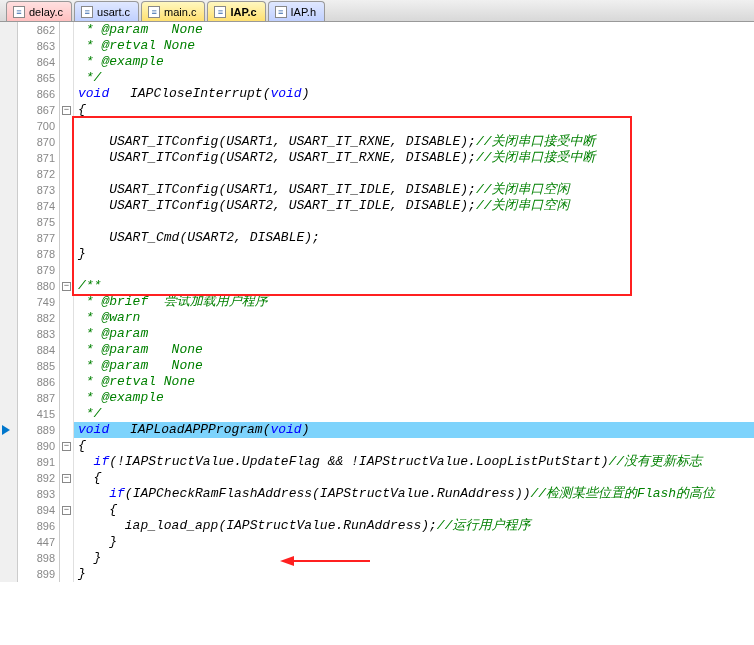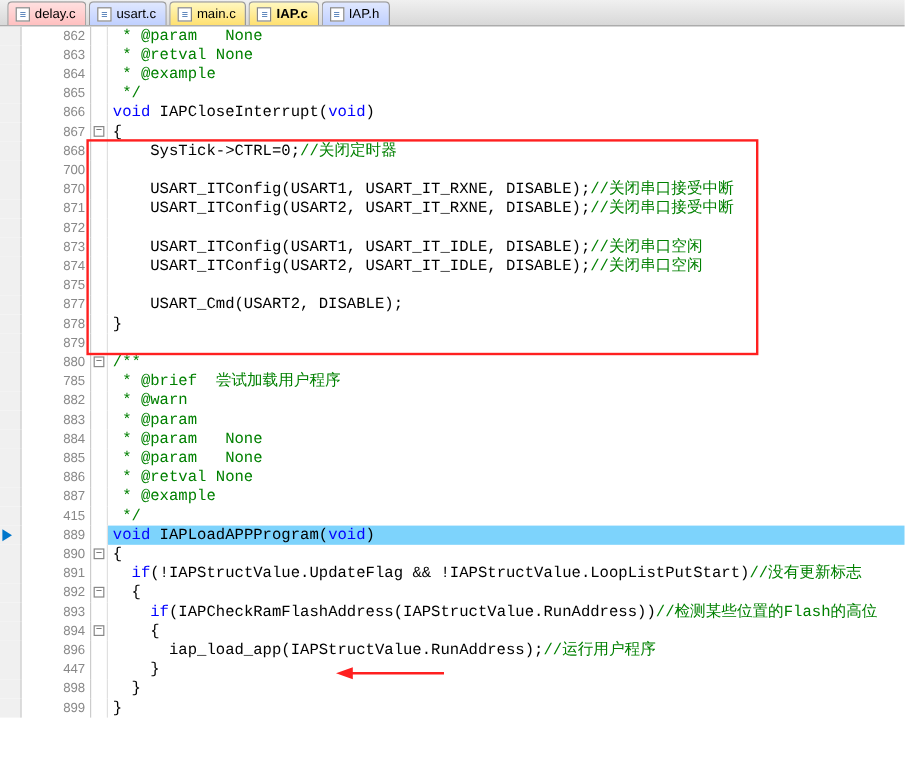--- a/index.html
+++ b/index.html
@@ -48,37 +48,37 @@
   .editor {
     display: flex;
     height: calc(645px - 22px);
     overflow: hidden;
   }
   .line {
     height: 16px;
     line-height: 16px;
     display: flex;
   }
-  .line > .g { width:58px; text-align:right; padding-right:4px; color:#888; font-family:Tahoma,sans-serif; font-size:11px; border-right:1px solid #ccc; }
+  .line > .g { width:42px; text-align:right; padding-right:4px; color:#888; font-family:Tahoma,sans-serif; font-size:11px; border-right:1px solid #ccc; }
   .line > .f { width:14px; text-align:center; color:#888; font-size:10px; border-right:1px solid #e0e0e0; }
   .line > .bp { width:18px; border-right:1px solid #ccc; background:#f0f0f0; }
-  .line > .c { flex:1; padding-left:4px; white-space:pre; }
+  .line > .c { flex:1; padding-left:4px; white-space:pre;font-style:italic; }
   .line.hl > .c { background:#7dd3fc; }
   .line.hl > .bp { background:#f0f0f0; position:relative; }
   .bparrow {
     position:absolute; left:2px; top:3px;
     width:0; height:0;
     border-top:5px solid transparent;
     border-bottom:5px solid transparent;
     border-left:8px solid #0077cc;
   }
   .cm  { color:#008000; }
   .kw  { color:#0000ff; }
   .num { color:#000; }
-  .fn  { color:#000; }
+  .fn  { color:#000;padding-left:13px; }
   .fold {
     display:inline-block;
     width:9px; height:9px;
     border:1px solid #888;
     line-height:7px;
     font-size:9px;
     text-align:center;
     color:#555;
     margin-top:3px;
   }
@@ -161,26 +161,20 @@
         <div class="c"><span class="kw">void</span><span class="fn"> IAPCloseInterrupt(</span><span class="kw">void</span><span>)</span></div>
       </div>
       <div class="line">
         <div class="bp"></div>
         <div class="g">867</div>
         <div class="f"><span class="fold">−</span></div>
         <div class="c"><span>{</span></div>
       </div>
       <div class="line">
         <div class="bp"></div>
-        <div class="g">868</div>
-        <div class="f"></div>
-        <div class="c"><span class="fn">    SysTick-&gt;CTRL=</span><span class="num">0</span><span>;</span><span class="cm">//关闭定时器</span></div>
-      </div>
-      <div class="line">
-        <div class="bp"></div>
         <div class="g">700</div>
         <div class="f"></div>
         <div class="c"><span></span></div>
       </div>
       <div class="line">
         <div class="bp"></div>
         <div class="g">870</div>
         <div class="f"></div>
         <div class="c"><span>    USART_ITConfig(USART1, USART_IT_RXNE, DISABLE);</span><span class="cm">//关闭串口接受中断</span></div>
       </div>
@@ -233,21 +227,21 @@
         <div class="c"><span></span></div>
       </div>
       <div class="line">
         <div class="bp"></div>
         <div class="g">880</div>
         <div class="f"><span class="fold">−</span></div>
         <div class="c"><span class="cm">/**</span></div>
       </div>
       <div class="line">
         <div class="bp"></div>
-        <div class="g">785</div>
+        <div class="g">749</div>
         <div class="f"></div>
         <div class="c"><span class="cm"> * </span><span class="cm">@brief</span><span class="cm">  尝试加载用户程序</span></div>
       </div>
       <div class="line">
         <div class="bp"></div>
         <div class="g">882</div>
         <div class="f"></div>
         <div class="c"><span class="cm"> * </span><span class="cm">@warn</span></div>
       </div>
       <div class="line">

